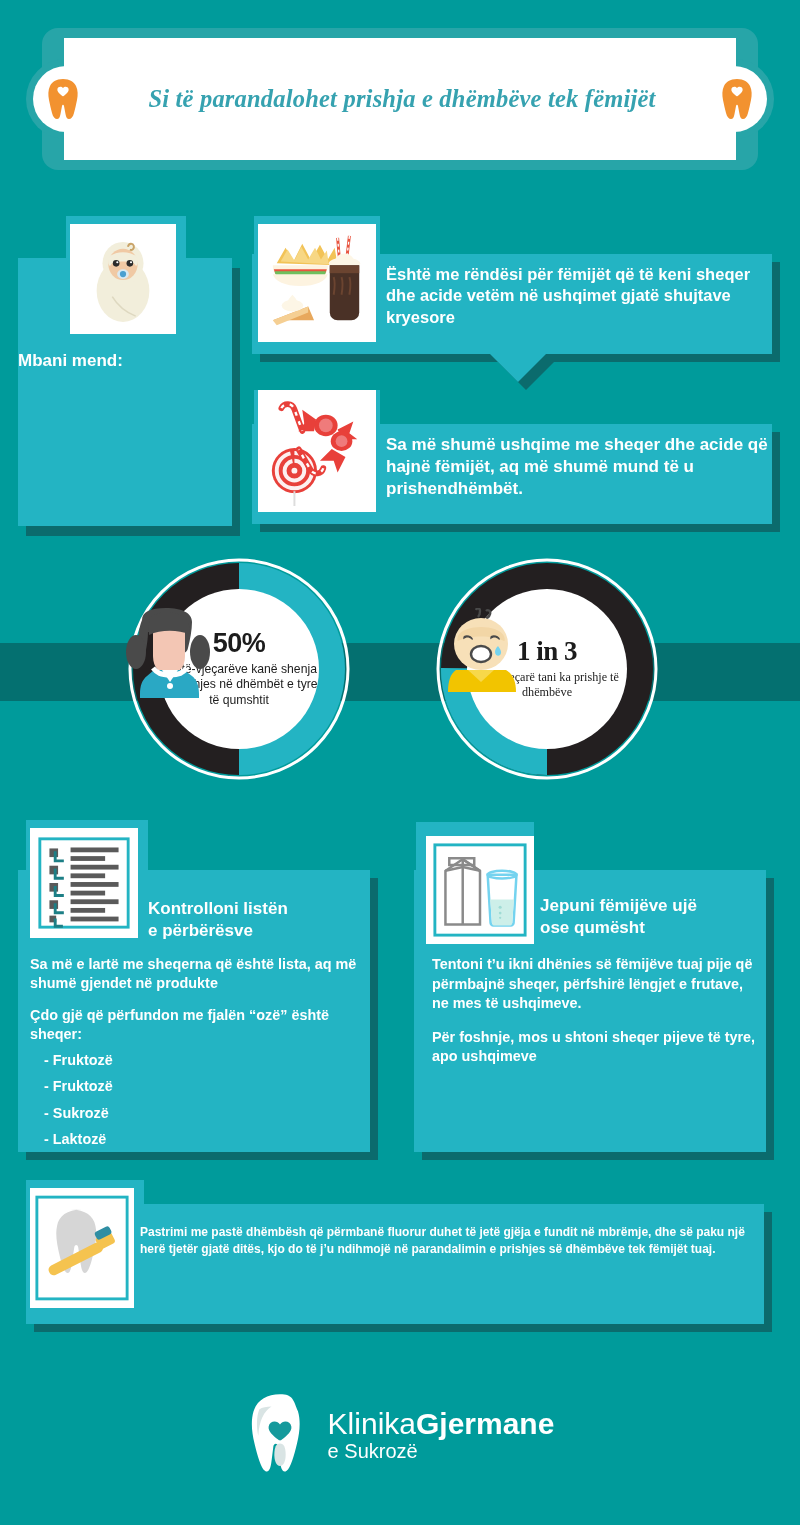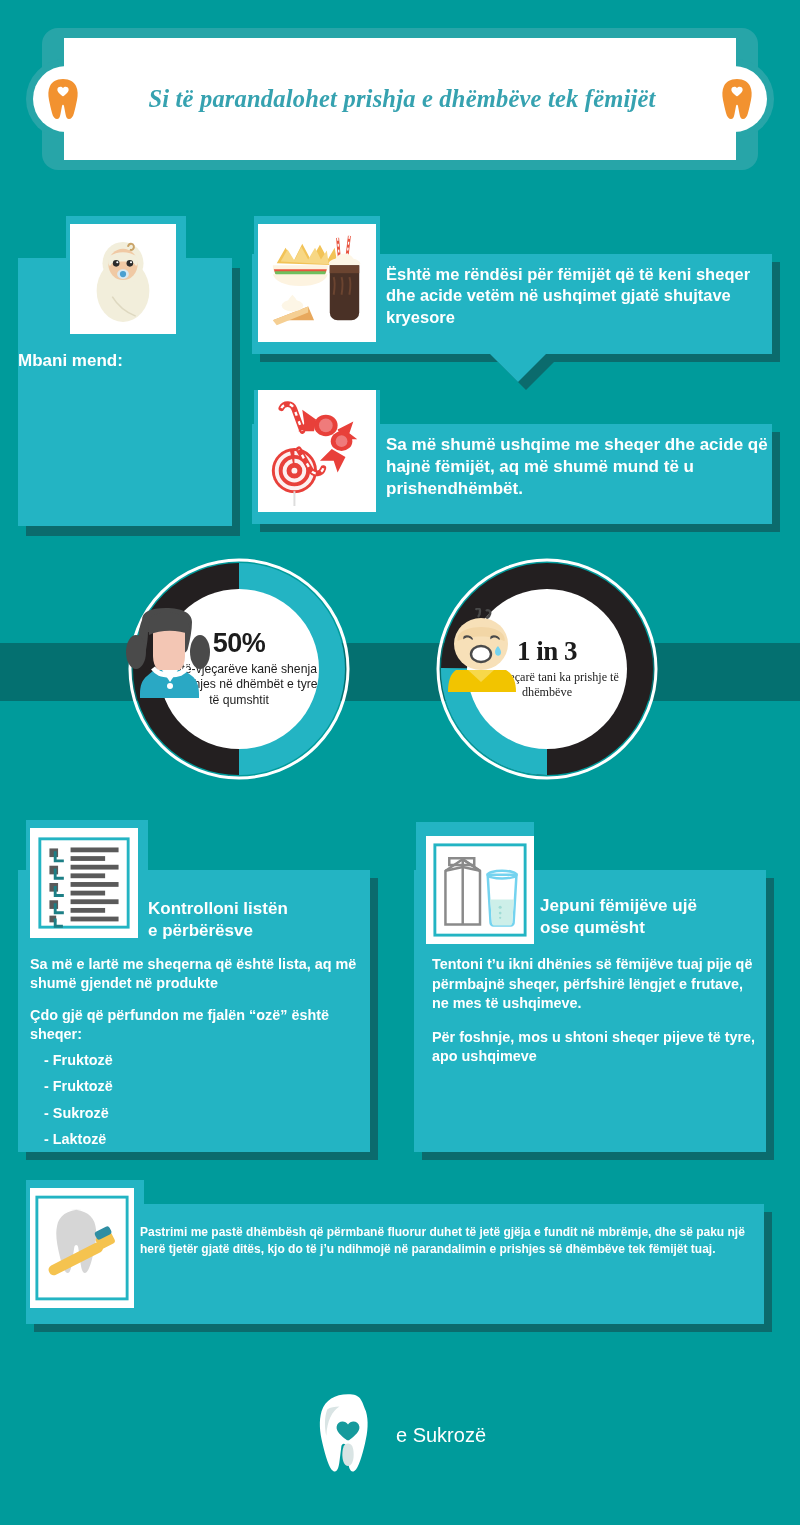--- a/index.html
+++ b/index.html
@@ -491,15 +491,18 @@
 <div id="footer">
   <div>
     <svg viewBox="0 0 72 86" width="68" height="82">
       <path d="M36 2C22 2 12 8 8 20c-3 10-2 22 1 34 3 13 7 26 11 29 4 3 6-2 7-10l2-16c.4-3.6 4.6-3.6 5 0l2 16c1 8 3 13 7 10 4-3 8-16 11-29 3-12 4-24 1-34C50 8 50 2 36 2z" fill="#ffffff"></path>
       <path d="M14 18c-3 8-3 18-1 28 1-16 6-26 14-31-5 0-10 1-13 3z" fill="#d9e4e4"></path>
       <path d="M30 66c0-8 2-12 6-12s6 4 6 12c0 6-2 12-6 12s-6-6-6-12z" fill="#d9e4e4"></path>
       <path d="M36 34c-3-5-11-4-12 2-1 5 5 10 10 14 .8.7 1.2.9 2 .9.8 0 1.2-.2 2-.9 5-4 11-9 10-14-1-6-9-7-12-2z" fill="#159a9c"></path>
     </svg>
   </div>
   <div id="footer-logo-text">
+    <div id="footer-line1">
+      <span class="light">Klinika</span><span class="bold">Gjermane</span>
+    </div>
     <div id="footer-line2">e Sukrozë</div>
   </div>
 </div>
 
 </body></html>

